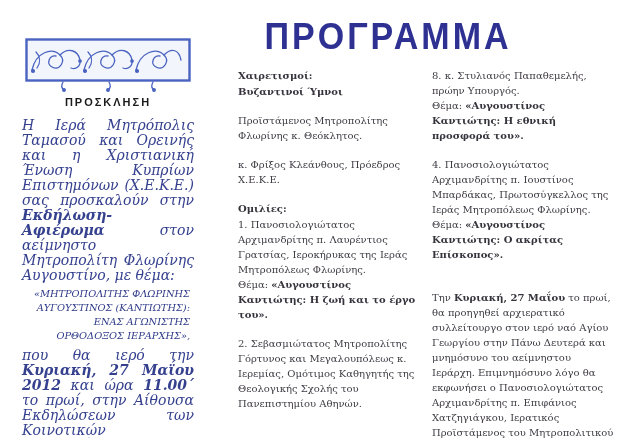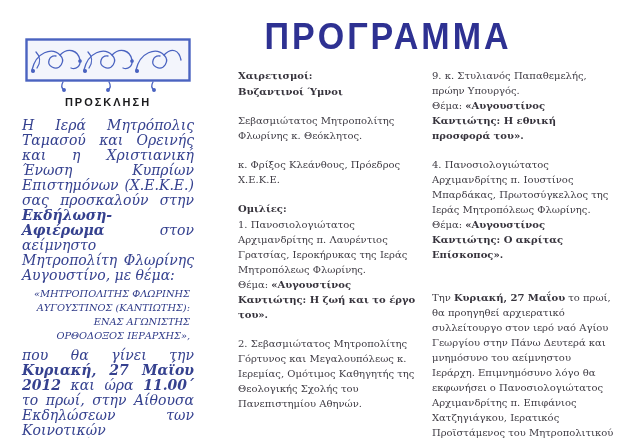--- a/index.html
+++ b/index.html
@@ -69,21 +69,21 @@
           <circle cx="129" cy="52" r="1.3" fill="#4a63c0"></circle>
       </g>
     </svg>
 
     <h1 class="inv-title">ΠΡΟΣΚΛΗΣΗ</h1>
 
     <p class="inv-body"><span>Η Ιερά Μητρόπολις Ταμασού και Ορεινής και η Χριστιανική Ένωση Κυπρίων Επιστημόνων (Χ.Ε.Κ.Ε.) σας προσκαλούν στην </span><b>Εκδήλωση-Αφιέρωμα</b><span> στον αείμνηστο Μητροπολίτη Φλωρίνης Αυγουστίνο, με θέμα:</span></p>
 
     <p class="inv-theme">«ΜΗΤΡΟΠΟΛΙΤΗΣ ΦΛΩΡΙΝΗΣ ΑΥΓΟΥΣΤΙΝΟΣ (ΚΑΝΤΙΩΤΗΣ): ΕΝΑΣ ΑΓΩΝΙΣΤΗΣ ΟΡΘΟΔΟΞΟΣ ΙΕΡΑΡΧΗΣ»,</p>
 
-    <p class="inv-body"><span>που θα γίνει την </span><b>Κυριακή, 27 Μαΐου 2012</b><span> και ώρα </span><b>11.00΄</b><span> το πρωί, στην Αίθουσα Εκδηλώσεων των Κοινοτικών Συμβουλίων Δευτεράς (απέναντι από το Δημοτικό Σχολείο Δευτεράς).</span></p>
+    <p class="inv-body"><span>που θα ιερό την </span><b>Κυριακή, 27 Μαΐου 2012</b><span> και ώρα </span><b>11.00΄</b><span> το πρωί, στην Αίθουσα Εκδηλώσεων των Κοινοτικών Συμβουλίων Δευτεράς (απέναντι από το Δημοτικό Σχολείο Δευτεράς).</span></p>
 
     <svg class="emblem" width="78" height="100" viewBox="0 0 78 104">
       <g stroke="#2c3da0" stroke-width="2.4" stroke-linecap="round">
         <line x1="39" y1="34" x2="39" y2="4"></line>
         <line x1="39" y1="34" x2="24" y2="8"></line>
         <line x1="39" y1="34" x2="54" y2="8"></line>
         <line x1="39" y1="34" x2="14" y2="16"></line>
         <line x1="39" y1="34" x2="64" y2="16"></line>
         <line x1="39" y1="34" x2="30" y2="6"></line>
         <line x1="39" y1="34" x2="48" y2="6"></line>
@@ -134,27 +134,27 @@
       </g>
     </svg>
   </div>
 
   <h1 class="program-title">ΠΡΟΓΡΑΜΜΑ</h1>
 
   <div class="col col1">
     <p class="bold tight">Χαιρετισμοί:</p>
 
     <p class="bold">Βυζαντινοί Ύμνοι</p>
-    <p>Σεβασμιώτατος Μητροπολίτης Φλωρίνης κ. Θεόκλητος.</p>
+    <p>Προϊστάμενος Μητροπολίτης Φλωρίνης κ. Θεόκλητος.</p>
     <p>κ. Φρίξος Κλεάνθους, Πρόεδρος Χ.Ε.Κ.Ε.</p>
 
     <p class="bold tight">Ομιλίες:</p>
     <p><span>1. Πανοσιολογιώτατος Αρχιμανδρίτης π. Λαυρέντιος Γρατσίας, Ιεροκήρυκας της Ιεράς Μητροπόλεως Φλωρίνης.</span><br><span>Θέμα: </span><b>«Αυγουστίνος Καντιώτης: Η ζωή και το έργο του».</b></p>
     <p><span>2. Σεβασμιώτατος Μητροπολίτης Γόρτυνος και Μεγαλουπόλεως κ. Ιερεμίας, Ομότιμος Καθηγητής της Θεολογικής Σχολής του Πανεπιστημίου Αθηνών.</span><br></p>
   </div>
 
   <div class="col col2">
-    <p><span>9. κ. Στυλιανός Παπαθεμελής, πρώην Υπουργός.</span><br><span>Θέμα: </span><b>«Αυγουστίνος Καντιώτης: Η εθνική προσφορά του».</b></p>
+    <p><span>8. κ. Στυλιανός Παπαθεμελής, πρώην Υπουργός.</span><br><span>Θέμα: </span><b>«Αυγουστίνος Καντιώτης: Η εθνική προσφορά του».</b></p>
     <p><span>4. Πανοσιολογιώτατος Αρχιμανδρίτης π. Ιουστίνος Μπαρδάκας, Πρωτοσύγκελλος της Ιεράς Μητροπόλεως Φλωρίνης.</span><br><span>Θέμα: </span><b>«Αυγουστίνος Καντιώτης: Ο ακρίτας Επίσκοπος».</b></p>
     <p class="closing"><span>Την </span><b>Κυριακή, 27 Μαΐου</b><span> το πρωί, θα προηγηθεί αρχιερατικό συλλείτουργο στον ιερό ναό Αγίου Γεωργίου στην Πάνω Δευτερά και μνημόσυνο του αείμνηστου Ιεράρχη. Επιμνημόσυνο λόγο θα εκφωνήσει ο Πανοσιολογιώτατος Αρχιμανδρίτης π. Επιφάνιος Χατζηγιάγκου, Ιερατικός Προϊστάμενος του Μητροπολιτικού Ναού Αγίου Παντελεήμονος Φλωρίνης.</span></p>
   </div>
 
 </div>
 
 </body></html>

